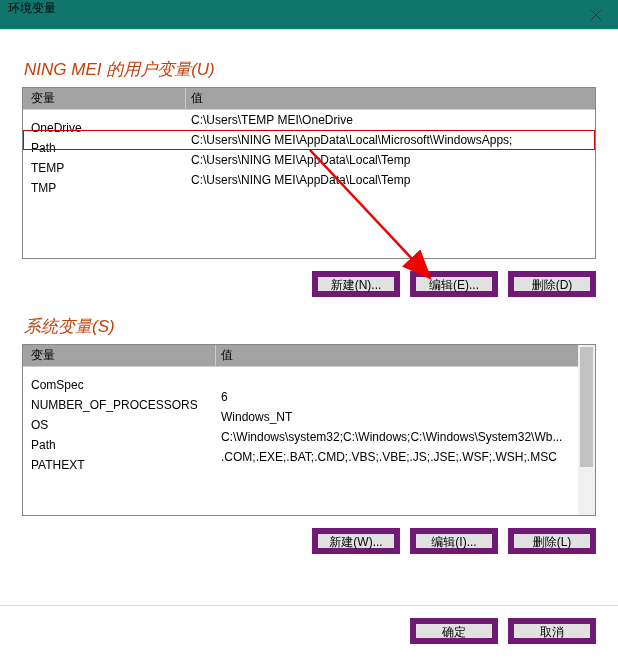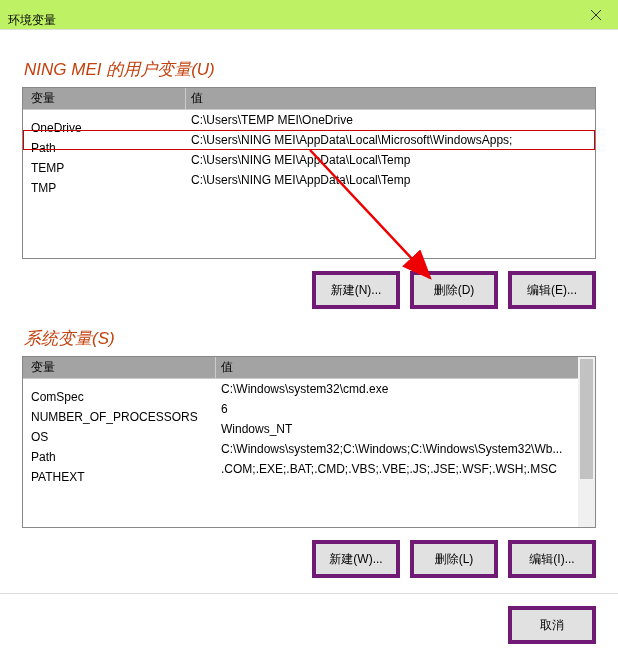--- a/index.html
+++ b/index.html
@@ -8,24 +8,24 @@
     font-family: "Microsoft YaHei", "Segoe UI", Tahoma, sans-serif;
     font-size: 12px;
     background: #fff;
     width: 618px;
     height: 659px;
     overflow: hidden;
     position: relative;
   }
   .titlebar {
     height: 30px;
-    background: #bef264;
+    background: #0f766e;
     border-bottom: 1px solid #ddd;
     display: flex;
-    align-items: flex-end;
+    align-items: flex-start;
     padding: 0 8px;
     position: relative;
   }
   .titlebar .title { font-size: 12px; color: #000; }
   .titlebar .close {
     position: absolute;
     right: 0; top: 0;
     width: 45px; height: 30px;
     display: flex; align-items: center; justify-content: center;
     color: #666;
@@ -72,23 +72,23 @@
     position: absolute; left: 2px; right: 2px;
     background: #c2c2c2;
   }
   .btnrow {
     display: flex;
     justify-content: flex-end;
     gap: 10px;
     margin: 12px 0 18px 0;
   }
   button.win {
-    width: 88px; height: 38px;
+    width: 88px; height: 26px;
     background: #e1e1e1;
-    border: 4px solid #701a75;
+    border: 6px solid #701a75;
     font-family: inherit;
     font-size: 12px;
     color: #000;
     padding: 0;
   }
   .dlgbtns {
     display: flex;
     justify-content: flex-end;
     gap: 10px;
     padding: 12px 22px;
@@ -139,35 +139,34 @@
         <div class="c2">C:\Users\NING MEI\AppData\Local\Temp</div>
       </div>
       <div class="row">
         <div class="c1">TMP</div>
         <div class="c2">C:\Users\NING MEI\AppData\Local\Temp</div>
       </div>
     </div>
   </div>
   <div class="btnrow">
     <button class="win">新建(N)...</button>
+    <button class="win">编辑(E)...</button>
     <button class="win">删除(D)</button>
-    <button class="win">编辑(E)...</button>
   </div>
 
   <div class="group-label">系统变量(S)</div>
   <div class="listbox listbox2">
     <div class="divider" style="left:192px"></div>
     <div class="listhead">
       <div class="col1" style="width:192px">变量</div>
       <div class="col2">值</div>
     </div>
     <div class="rows">
       <div class="row">
         <div class="c1" style="width:192px">ComSpec</div>
-        <div class="c2">C:\Windows\system32\cmd.exe</div>
       </div>
       <div class="row">
         <div class="c1" style="width:192px">NUMBER_OF_PROCESSORS</div>
         <div class="c2">6</div>
       </div>
       <div class="row">
         <div class="c1" style="width:192px">OS</div>
         <div class="c2">Windows_NT</div>
       </div>
       <div class="row">
@@ -178,27 +177,28 @@
         <div class="c1" style="width:192px">PATHEXT</div>
         <div class="c2">.COM;.EXE;.BAT;.CMD;.VBS;.VBE;.JS;.JSE;.WSF;.WSH;.MSC</div>
       </div>
     </div>
     <div class="scroll">
       <div class="thumb" style="top:2px;height:120px"></div>
     </div>
   </div>
   <div class="btnrow">
     <button class="win">新建(W)...</button>
+    <button class="win">编辑(I)...</button>
     <button class="win">删除(L)</button>
-    <button class="win">编辑(I)...</button>
   </div>
 
 </div>
 
 <div class="dlgbtns">
+  <button class="win">确定</button>
   <button class="win">取消</button>
 </div>
 
 <svg class="arrow" style="left:0;top:0" width="618" height="659">
   <defs>
     <marker id="ah" markerWidth="12" markerHeight="10" refX="11" refY="5" orient="auto">
       <polygon points="0,0 12,5 0,10" fill="#e00"></polygon>
     </marker>
   </defs>
   <line x1="310" y1="150" x2="430" y2="278" stroke="#e00" stroke-width="2.5" marker-end="url(#ah)"></line>

